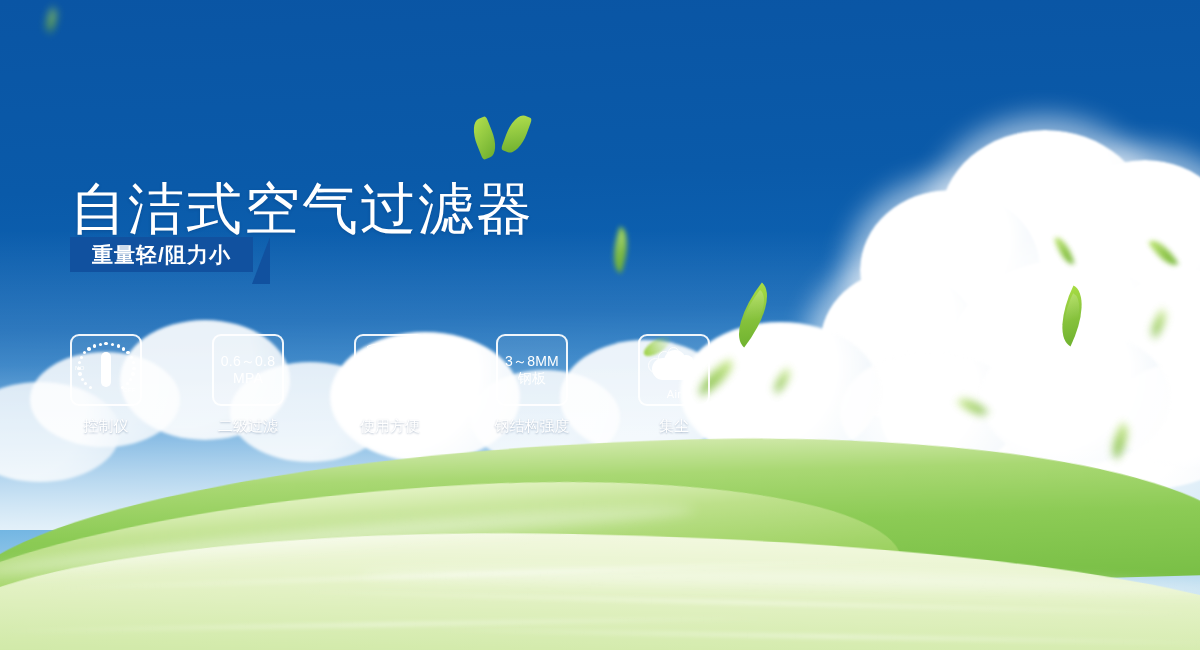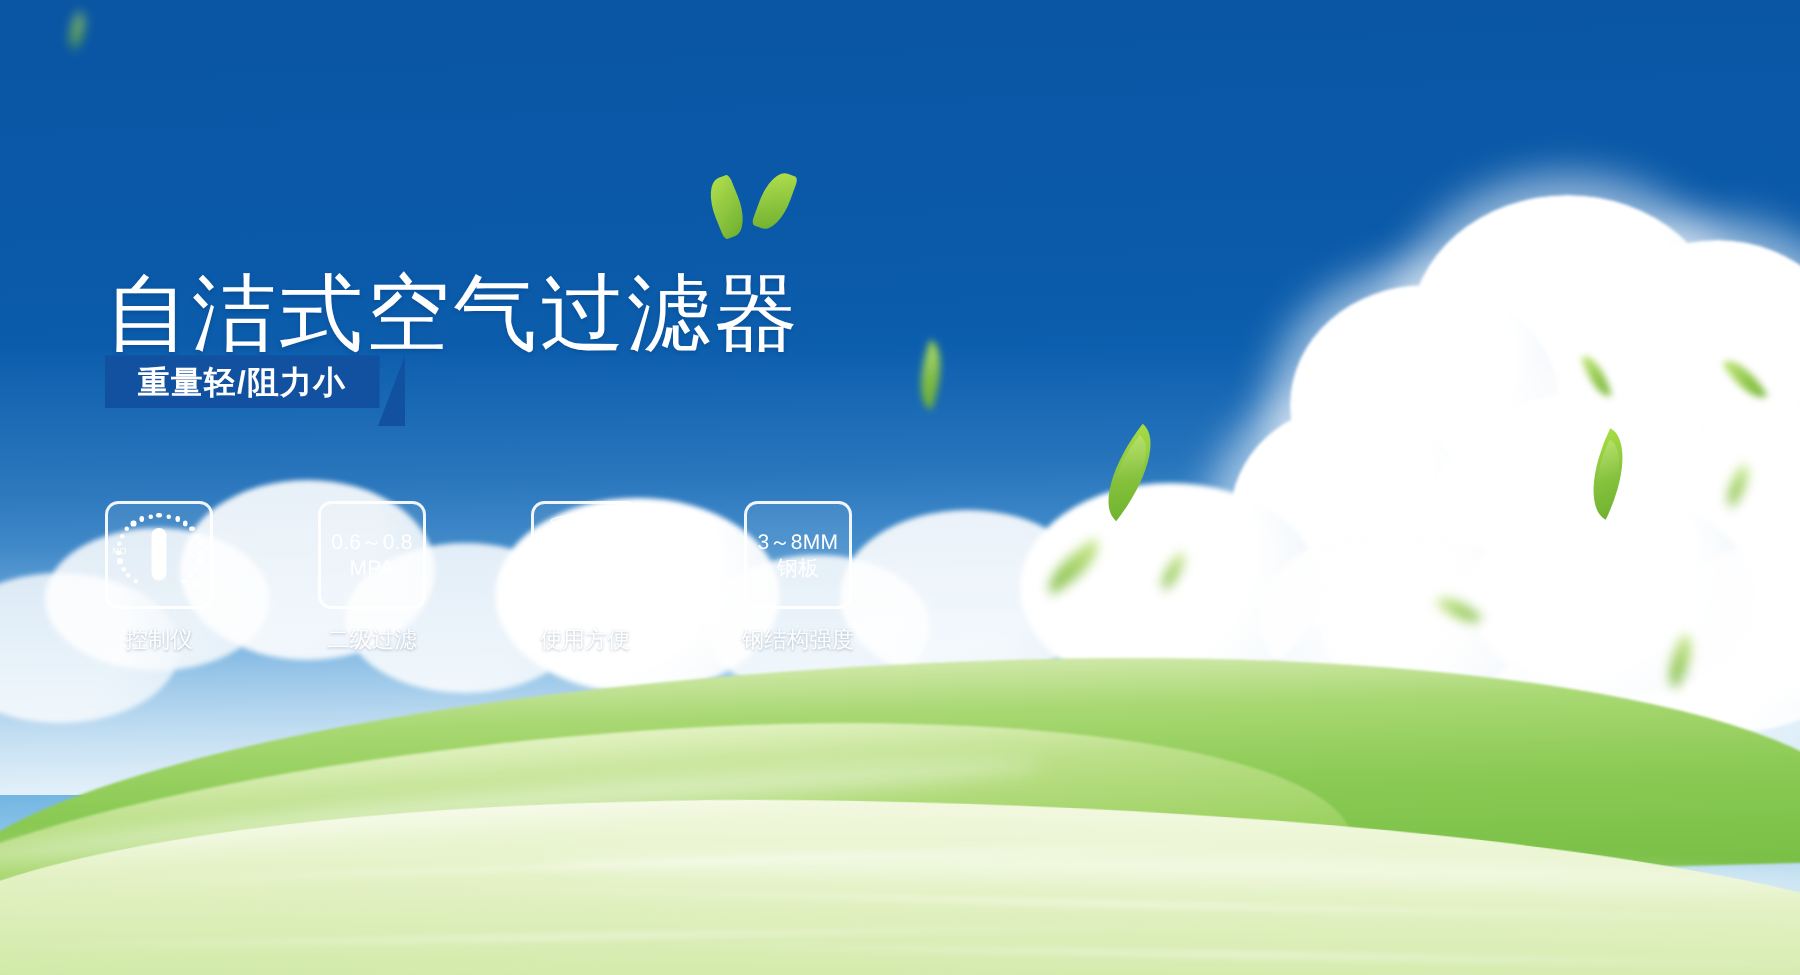--- a/index.html
+++ b/index.html
@@ -261,15 +261,30 @@
     <div class="feature">
       <div class="fbox">
         <div class="ftext">
           <div>3～8MM</div>
           <div>钢板</div>
         </div>
       </div>
       <div class="flabel">钢结构强度</div>
     </div>
 
+    <div class="feature">
+      <div class="fbox">
+        <div class="airicon">
+          <div class="streak"></div>
+          <div class="pellet" style="left:4px;top:16px;width:13px;height:13px;"></div>
+          <div class="pellet" style="left:14px;top:9px;width:11px;height:11px;"></div>
+          <div class="pellet" style="left:24px;top:5px;width:9px;height:9px;"></div>
+          <div class="cbody"></div>
+          <div class="cbump1"></div>
+          <div class="cbump2"></div>
+          <div class="air">Air</div>
+        </div>
+      </div>
+      <div class="flabel">集尘</div>
+    </div>
 
   </div>
 </div>
 
 </body></html>

